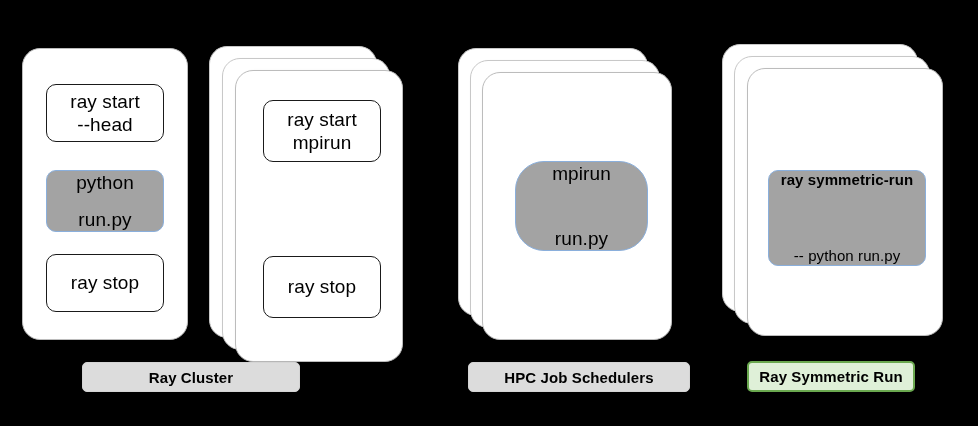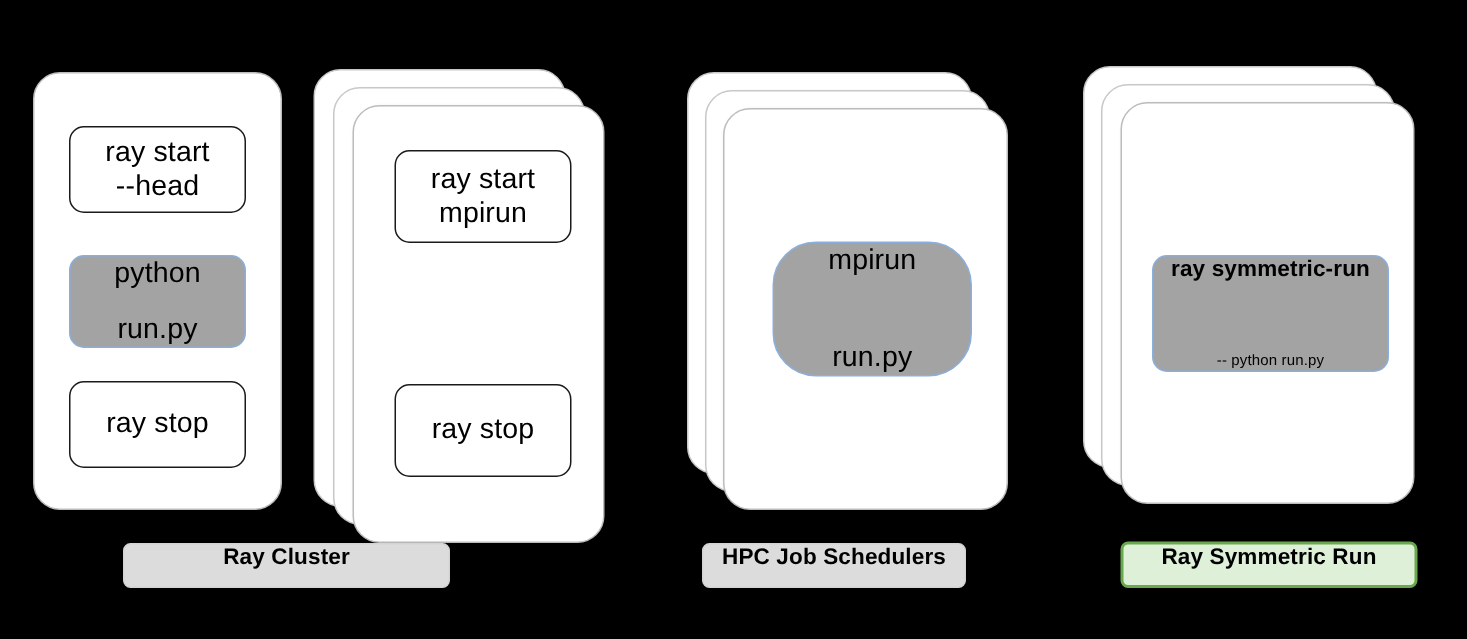--- a/index.html
+++ b/index.html
@@ -60,29 +60,29 @@
     background: #ffffff;
     border: 1.6px solid #1a1a1a;
   }
   .cmd.highlight {
     background: #a3a3a3;
     border: 1.4px solid #8aafdc;
     justify-content: space-between;
   }
   .cmd .l1, .cmd .l2 { display: block; white-space: pre; }
   .cmd.two-line-small .l1 { font-weight: bold; font-size: 15px; }
-  .cmd.two-line-small .l2 { font-weight: normal; font-size: 10px; }
+  .cmd.two-line-small .l2 { font-weight: normal; font-size: 15px; }
 
   
   .grouplabel {
     position: absolute;
     box-sizing: border-box;
     border-radius: 5px;
     display: flex;
-    align-items: flex-start;
+    align-items: center;
     justify-content: center;
     font-size: 15px;
     font-weight: bold;
     color: #000000;
     letter-spacing: 0.1px;
   }
   .grouplabel.gray {
     background: #dcdcdc;
     border: 1px solid #d4d4d4;
     box-shadow: 1.5px 1.5px 2.5px rgba(0,0,0,0.30);
@@ -133,30 +133,30 @@
 
   <div class="card back" style="left:458px; top:48px; width:190px; height:268px;"></div>
   <div class="card back" style="left:470px; top:60px; width:190px; height:268px;"></div>
   <div class="card front" style="left:482px; top:72px; width:190px; height:268px;"></div>
 
   <div class="cmd highlight" style="left:515px; top:161px; width:133px; height:90px;border-radius:29px;">
     <span class="l1">mpirun</span>
     <span class="l2">run.py</span>
   </div>
 
-  <div class="grouplabel gray" style="left:468px; top:362px; width:176px; height:30px;">
+  <div class="grouplabel gray" style="left:468px; top:362px; width:222px; height:30px;">
     <span>HPC Job Schedulers</span>
   </div>
 
   <div class="card back" style="left:722px; top:44px; width:196px; height:268px;"></div>
   <div class="card back" style="left:734px; top:56px; width:196px; height:268px;"></div>
   <div class="card front" style="left:747px; top:68px; width:196px; height:268px;"></div>
 
-  <div class="cmd highlight two-line-small" style="left:768px; top:170px; width:158px; height:78px;">
+  <div class="cmd highlight two-line-small" style="left:768px; top:170px; width:158px; height:96px;">
     <span class="l1">ray symmetric-run</span>
     <span class="l2">-- python run.py</span>
   </div>
 
-  <div class="grouplabel green" style="left:747px; top:361px; width:198px; height:31px;">
+  <div class="grouplabel green" style="left:747px; top:361px; width:168px; height:31px;">
     <span>Ray Symmetric Run</span>
   </div>
 
 </div>
 
 </body></html>

